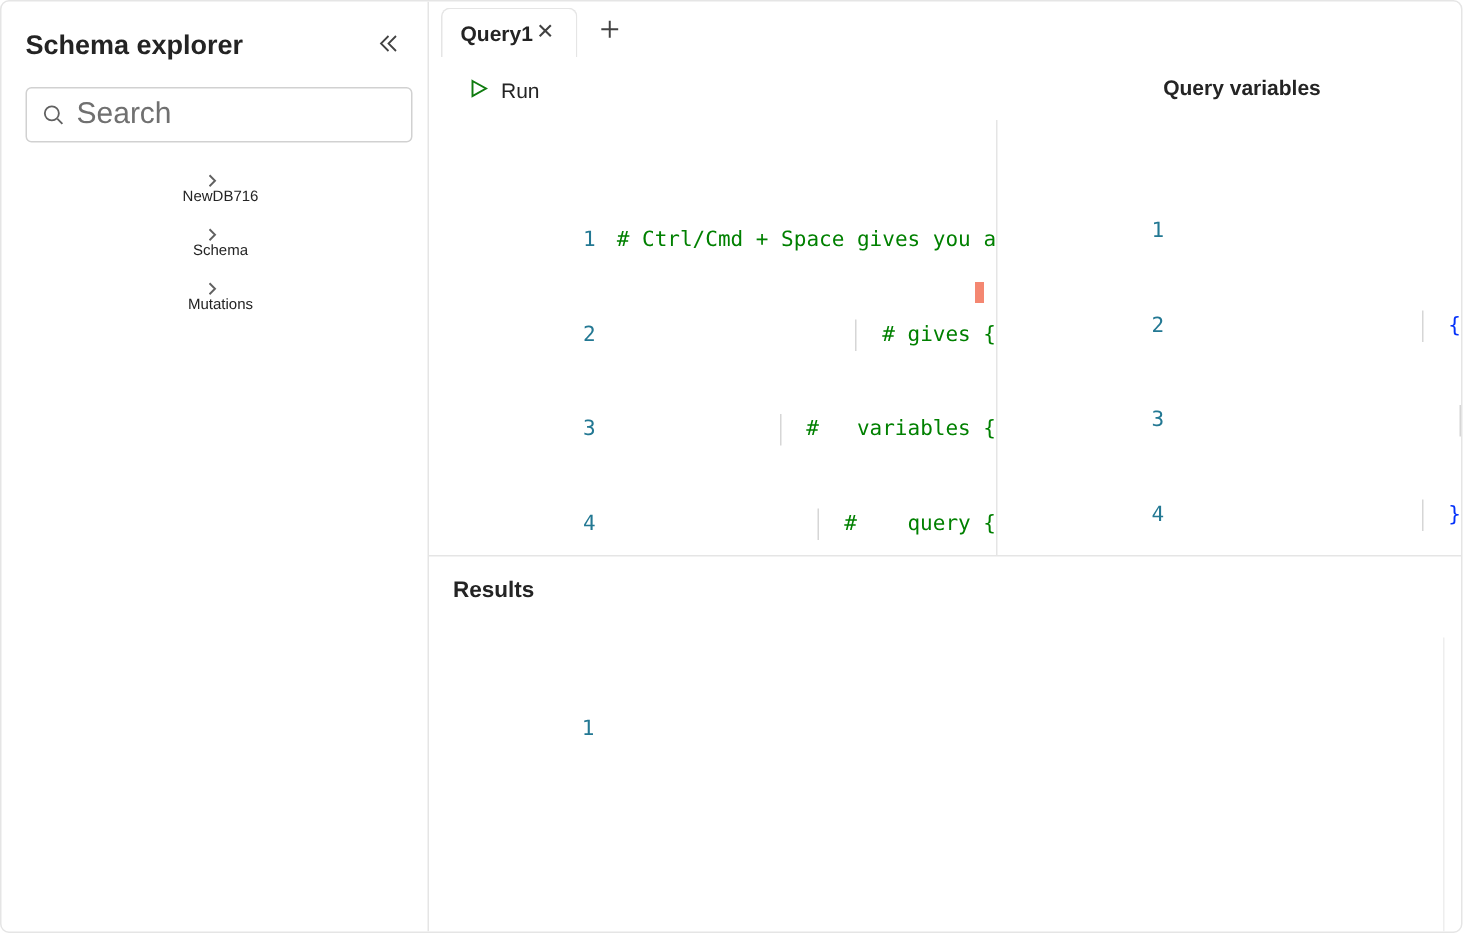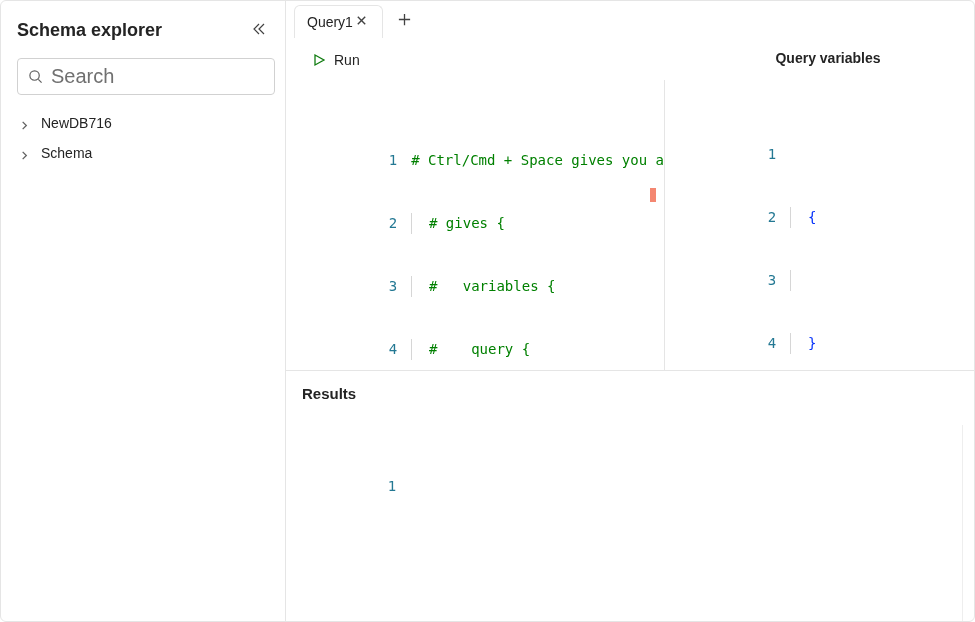--- a/index.html
+++ b/index.html
@@ -78,24 +78,25 @@
       color: #707070;
     }
     .tree {
       display: flex;
       flex-direction: column;
       gap: 14px;
       padding-left: 2px;
     }
     .tree-item {
       display: flex;
-      align-items: flex-end;
-      cursor: pointer;
-      font-size: 14px;
+      align-items: center;
+      cursor: pointer;
+      font-size: 10px;
       color: #242424;
+      flex-direction: column;
     }
     .tree-chevron {
       color: #616161;
       margin-right: 10px;
       display: flex;
       width: 12px;
     }
     
     .main {
       flex: 1;
@@ -112,20 +113,21 @@
     .tab {
       display: flex;
       align-items: center;
       padding: 6px 12px;
       border: 1px solid #e5e5e5;
       border-bottom: none;
       border-radius: 6px 6px 0 0;
       background: #faf9f8;
       cursor: pointer;
       font-size: 14px;
+      font-weight: bold;
     }
     .tab.active {
       background: #fff;
     }
     .tab-close {
       background: none;
       border: none;
       cursor: pointer;
       color: #424242;
       padding: 2px;
@@ -140,21 +142,21 @@
       display: flex;
       font-size: 18px;
     }
     .toolbar {
       padding: 10px 20px 8px 20px;
       display: flex;
       align-items: center;
     }
     .run-btn {
       display: flex;
-      align-items: center;
+      align-items: flex-start;
       gap: 8px;
       background: none;
       border: none;
       cursor: pointer;
       color: #242424;
       font-size: 14px;
       padding: 4px 6px;
     }
     .run-icon {
       color: #107c10;
@@ -192,20 +194,21 @@
     }
     .gutter-line {
       height: 21px;
     }
     .code {
       white-space: pre;
       flex: 1;
       min-width: 0;
       overflow: hidden;
       position: relative;
+      text-align: right;
     }
     .code-line {
       height: 21px;
       position: relative;
     }
     .guide {
       display: inline-block;
       border-left: 1px solid #d6d6d6;
       height: 21px;
       vertical-align: top;
@@ -309,20 +312,28 @@
         </span>
         <span>NewDB716</span>
       </div>
       <div class="tree-item">
         <span class="tree-chevron">
           <svg width="11" height="11" viewBox="0 0 12 12" fill="none" stroke="currentColor" stroke-width="1.4">
               <path d="M4 2l4 4-4 4"></path>
             </svg>
         </span>
         <span>Schema</span>
+      </div>
+      <div class="tree-item">
+        <span class="tree-chevron">
+          <svg width="11" height="11" viewBox="0 0 12 12" fill="none" stroke="currentColor" stroke-width="1.4">
+              <path d="M4 2l4 4-4 4"></path>
+            </svg>
+        </span>
+        <span>Mutations</span>
       </div>
     </div>
   </aside>
 
   <div class="main">
 
     <div class="tabbar">
       <div class="tab active">
         <span>Query1</span>
         <button class="tab-close">

